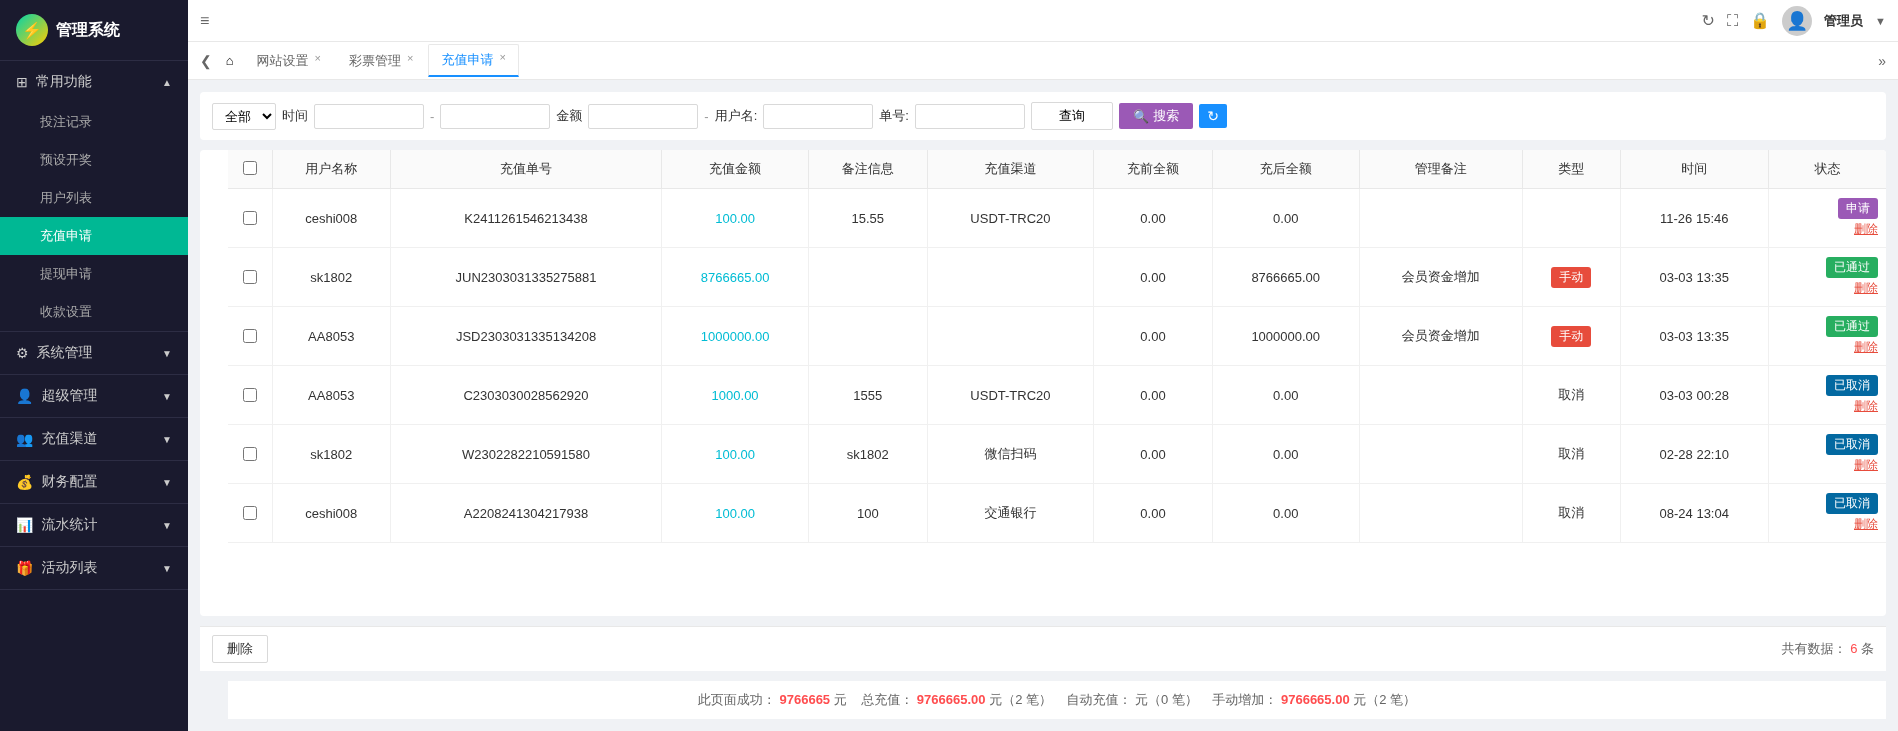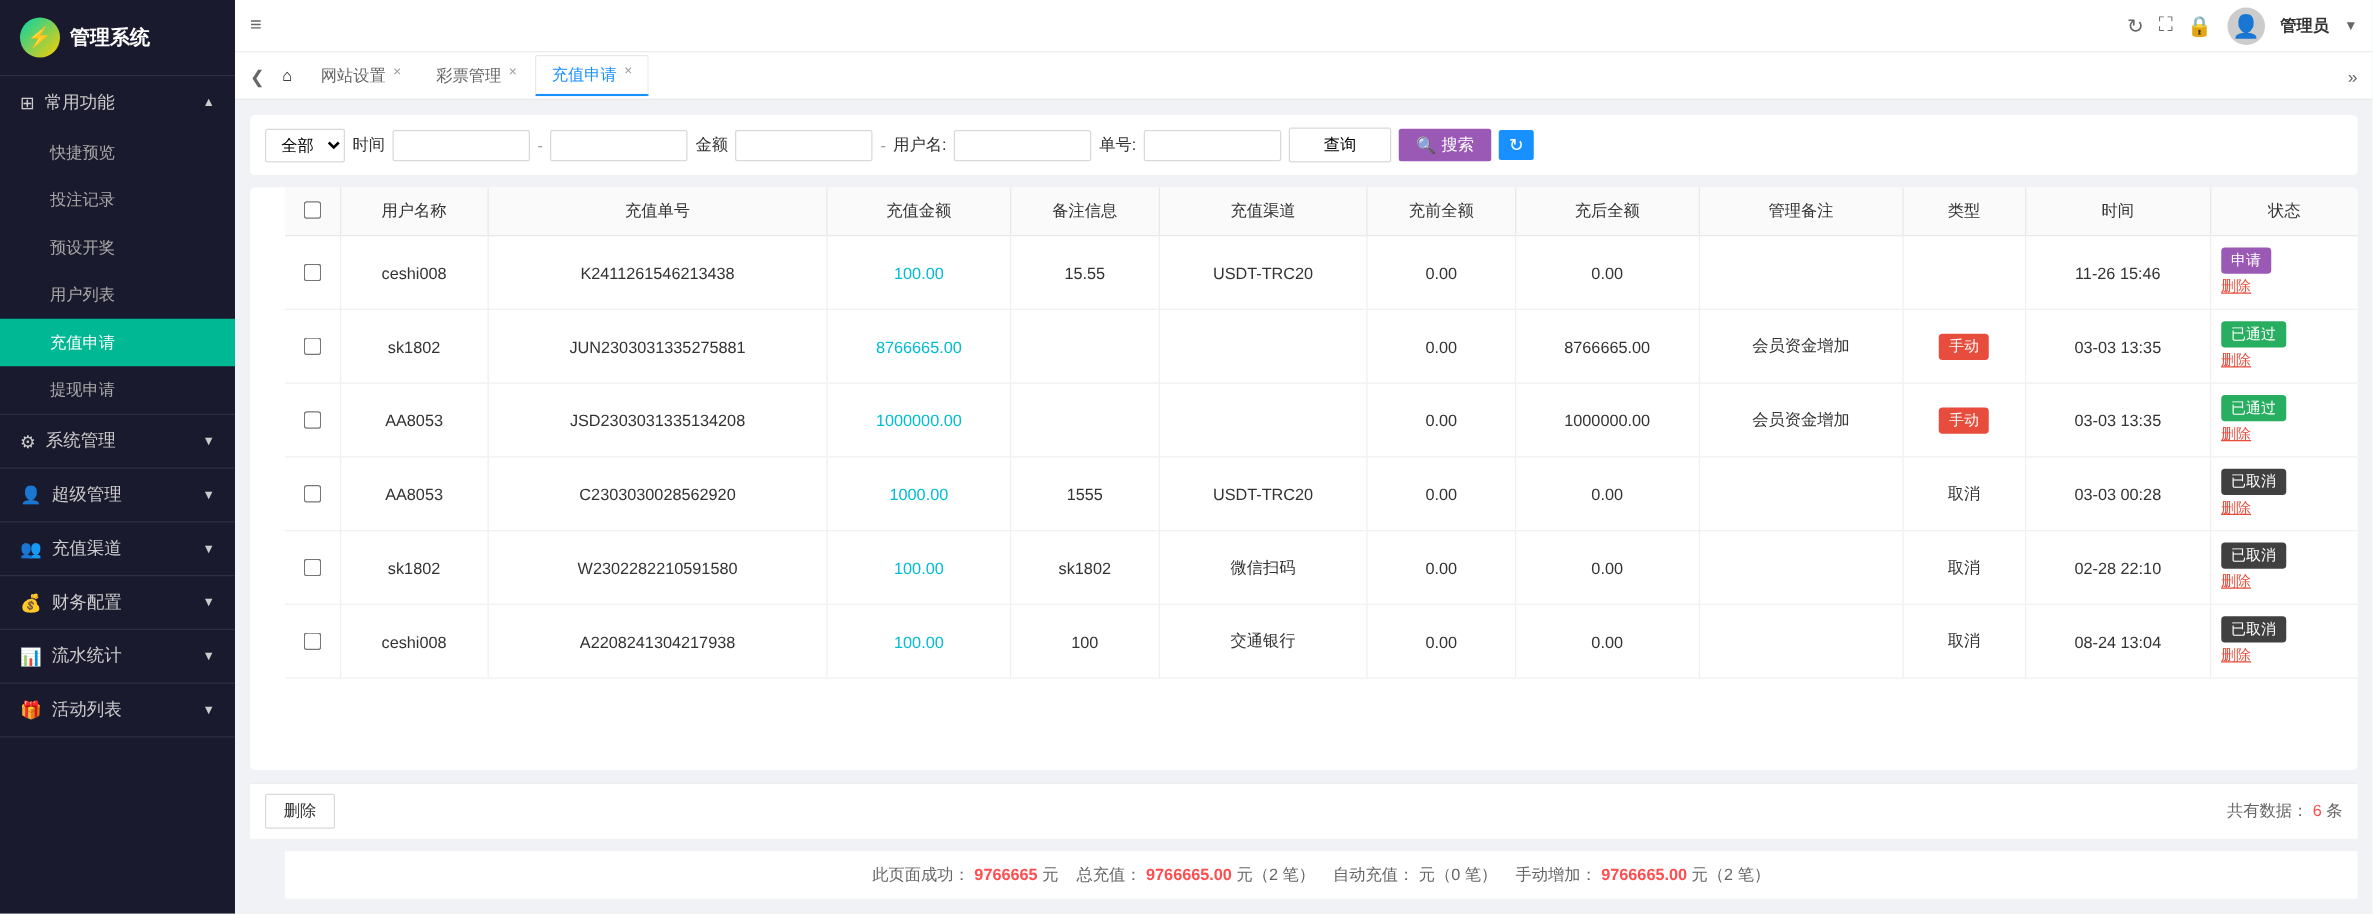--- a/index.html
+++ b/index.html
@@ -59,24 +59,24 @@
     thead th { padding: 10px 8px; text-align: center; color: #333; font-weight: 500; border-right: 1px solid #e8e8e8; white-space: nowrap; }
     thead th:last-child { border-right: none; }
     tbody tr { border-bottom: 1px solid #f0f0f0; }
     tbody td { padding: 9px 8px; text-align: center; color: #333; border-right: 1px solid #f0f0f0; white-space: nowrap; }
     tbody td:last-child { border-right: none; }
     .amount-cyan { color: #00bcd4; }
 
     .badge { display: inline-block; padding: 2px 8px; border-radius: 3px; font-size: 12px; color: #fff; white-space: nowrap; }
     .badge-apply { background: #9b59b6; }
     .badge-passed { background: #27ae60; }
-    .badge-cancelled { background: #404040; }
+    .badge-cancelled { background: #0369a1; }
     .badge-manual { background: #e74c3c; }
 
-    .status-cell { display: flex; flex-direction: column; gap: 2px; align-items: flex-start; }
+    .status-cell { display: flex; flex-direction: column; gap: 2px; align-items: flex-end; }
     .del-btn-small { color: #e74c3c; cursor: pointer; font-size: 12px; text-decoration: underline; }
 
     
     .bottom-actions { background: #fff; padding: 8px 12px; border-top: 1px solid #e8e8e8; display: flex; align-items: center; justify-content: space-between; flex-shrink: 0; }
     .del-btn { border: 1px solid #d9d9d9; background: #fff; border-radius: 2px; padding: 4px 14px; cursor: pointer; font-size: 13px; color: #333; }
     .total-info { font-size: 13px; color: #666; }
 
     
     .summary-bar { background: #fff; padding: 10px 12px; text-align: center; font-size: 13px; color: #666; flex-shrink: 0; margin-left: 28px; }
     .summary-bar .highlight { color: #ff4d4f; font-weight: bold; }
@@ -96,26 +96,26 @@
   <div class="sidebar-menu">
 
     <div class="sidebar-section">
       <div class="sidebar-section-header">
         <span class="left">
           <span>⊞</span>
           <span>常用功能</span>
         </span>
         <span class="chevron">▲</span>
       </div>
-      <div class="sidebar-item">快捷预览</div>
       <div class="sidebar-item">投注记录</div>
       <div class="sidebar-item">预设开奖</div>
       <div class="sidebar-item">用户列表</div>
       <div class="sidebar-item active">充值申请</div>
       <div class="sidebar-item">提现申请</div>
+      <div class="sidebar-item">收款设置</div>
     </div>
 
     <div class="sidebar-section">
       <div class="sidebar-section-header">
         <span class="left">
           <span>⚙</span>
           <span>系统管理</span>
         </span>
         <span class="chevron">▼</span>
       </div>

